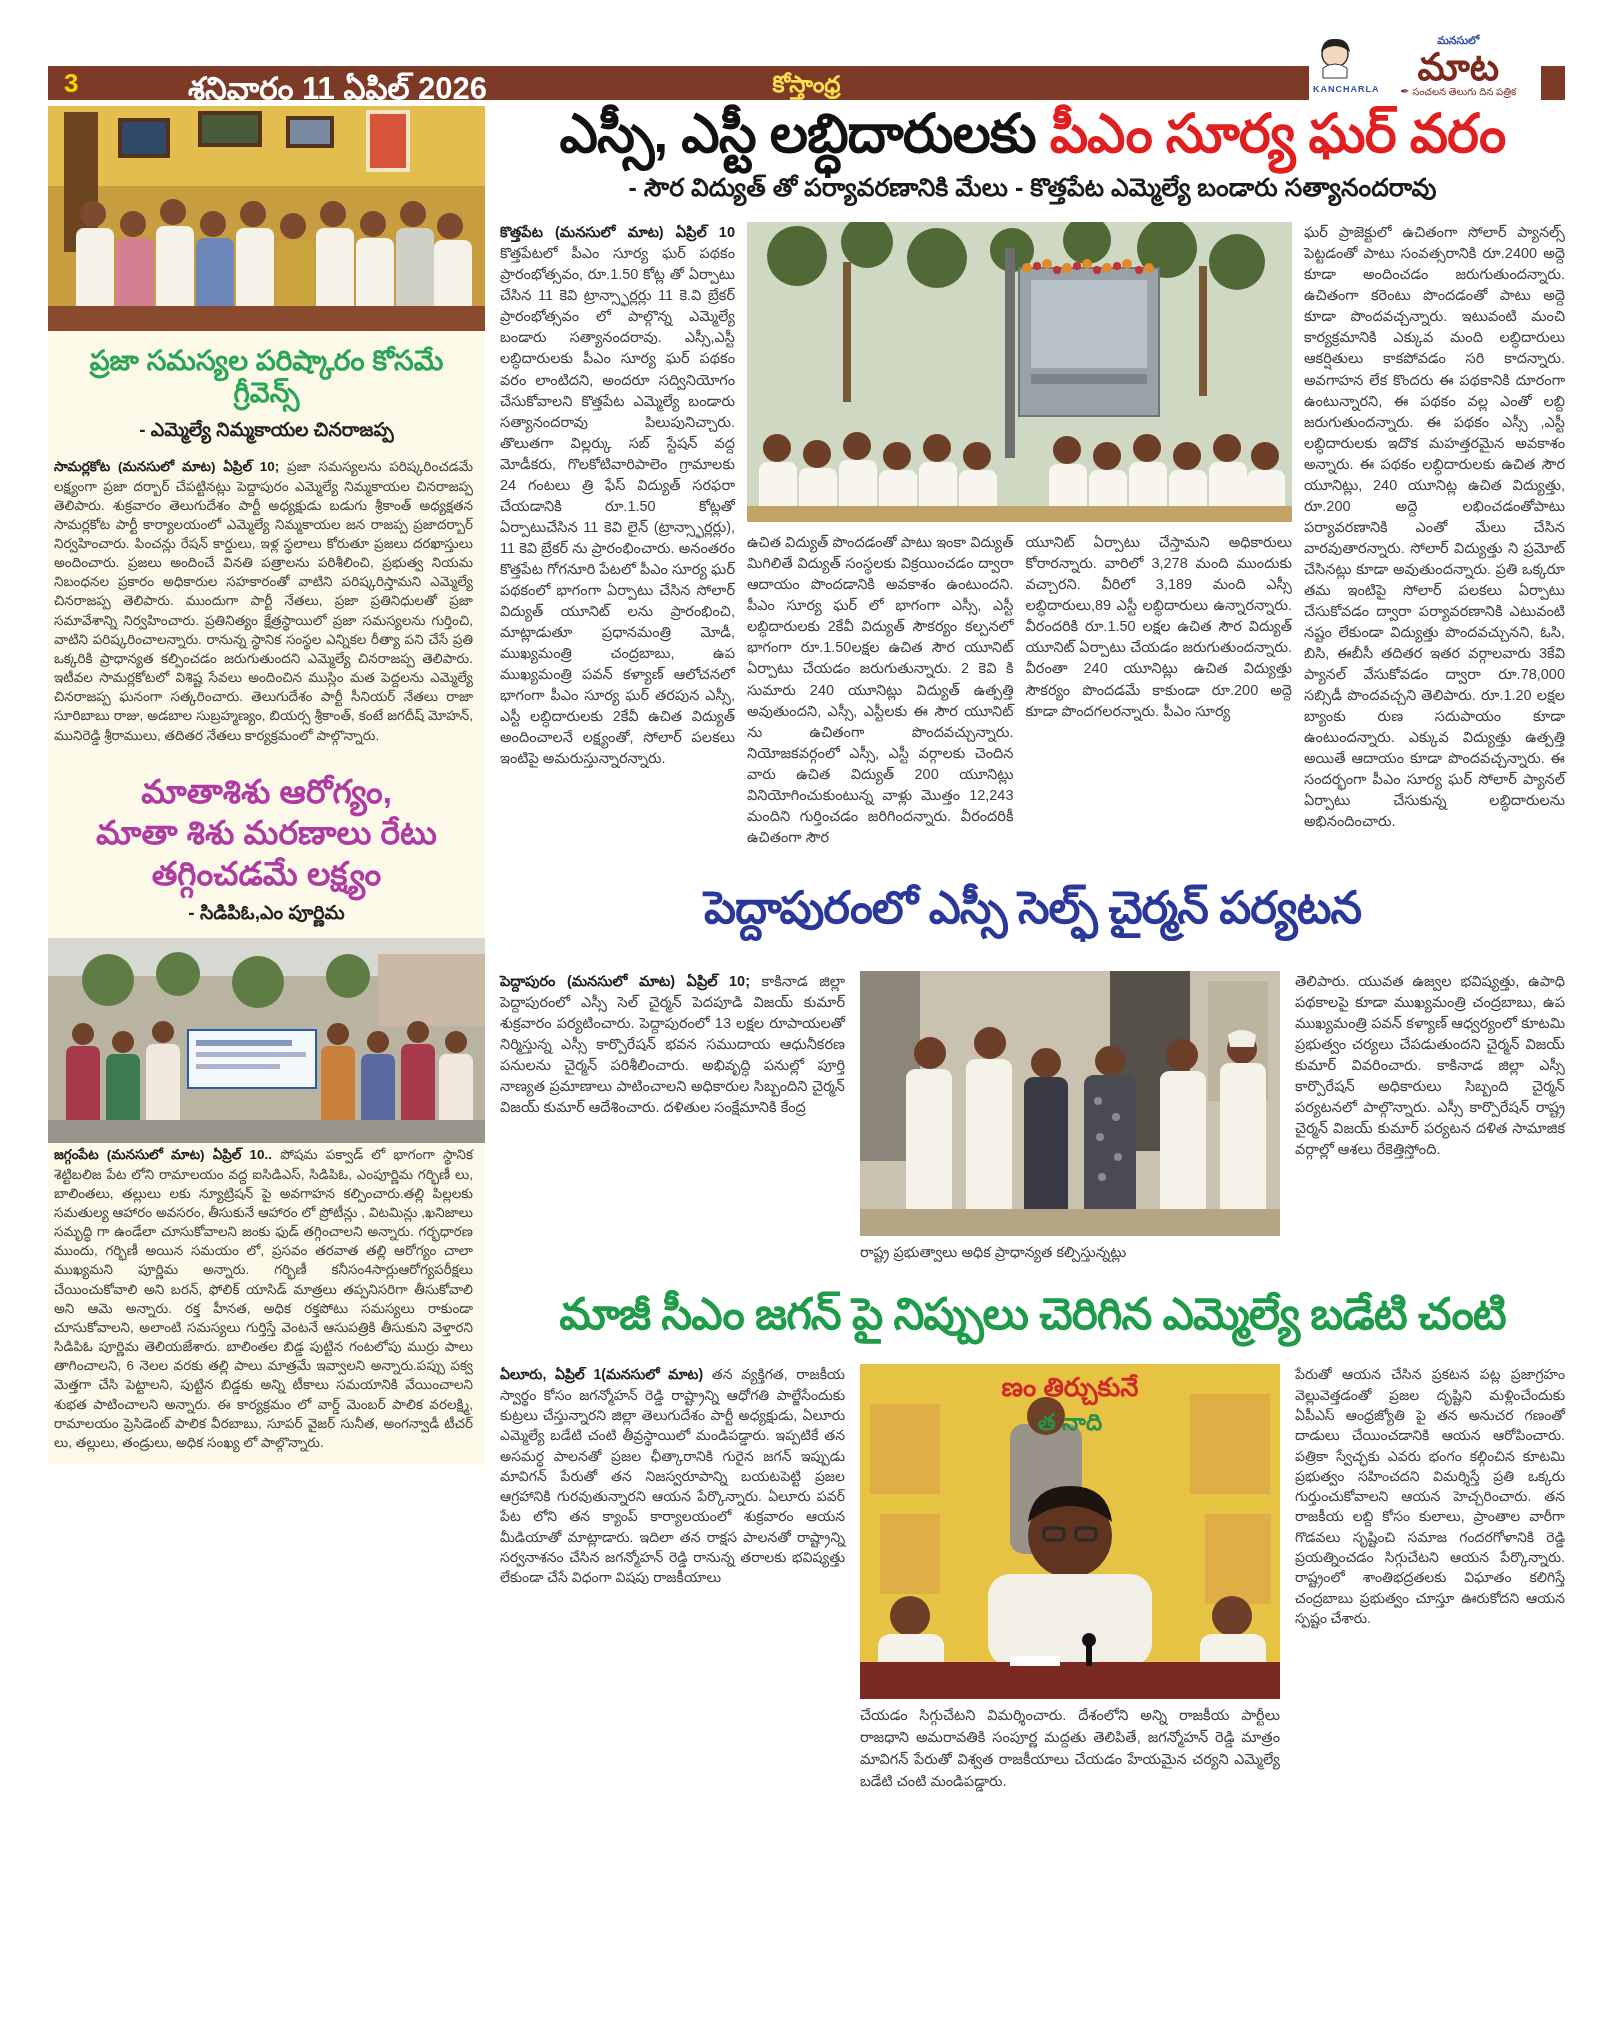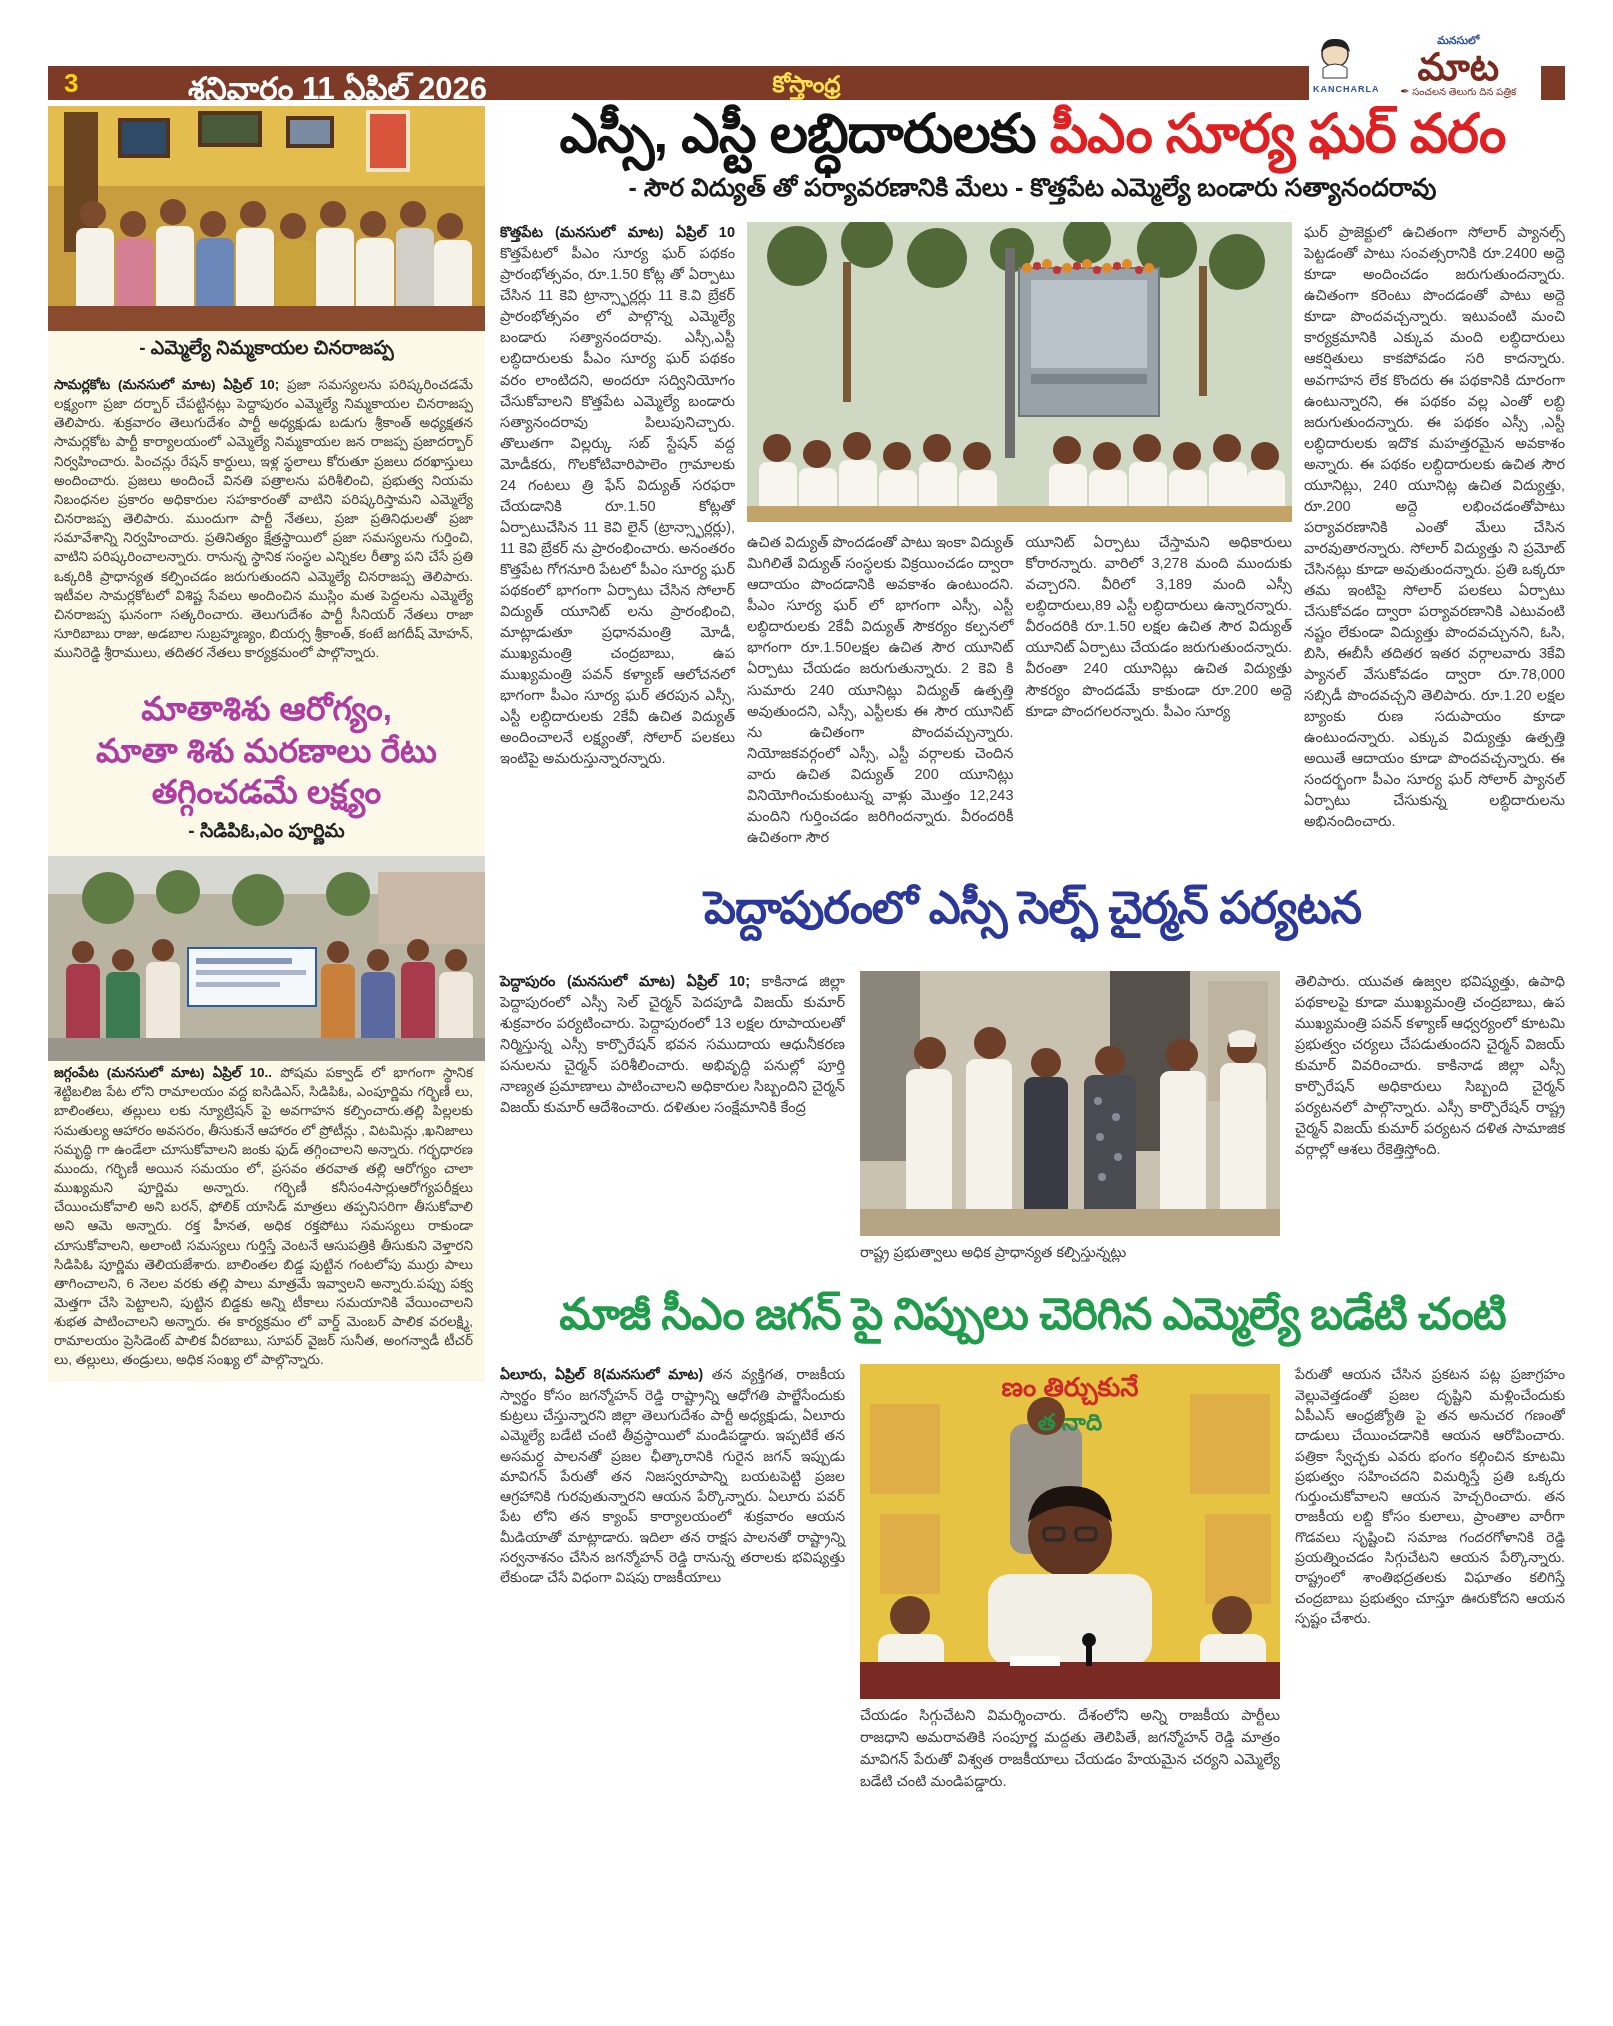--- a/index.html
+++ b/index.html
@@ -150,20 +150,21 @@
           <rect x="228" y="134" width="38" height="91" rx="8" fill="#caa43c"></rect>
           <rect x="268" y="122" width="38" height="103" rx="8" fill="#f5f2ea"></rect>
           <rect x="308" y="132" width="38" height="93" rx="8" fill="#f5f2ea"></rect>
           <rect x="348" y="122" width="38" height="103" rx="8" fill="#d0cfc8"></rect>
           <rect x="386" y="134" width="38" height="91" rx="8" fill="#f5f2ea"></rect>
         </g>
         <rect y="200" width="437" height="25" fill="#8a4a2e"></rect>
       </svg>
     </div>
 
+    <div class="lhead1">ప్రజా సమస్యల పరిష్కారం కోసమే గ్రీవెన్స్</div>
     <div class="lbyline">- ఎమ్మెల్యే నిమ్మకాయల చినరాజప్ప</div>
     <div class="lbody">
       <span class="lead">సామర్లకోట (మనసులో మాట) ఏప్రిల్ 10;</span>
       <span> ప్రజా సమస్యలను పరిష్కరించడమే లక్ష్యంగా ప్రజా దర్బార్ చేపట్టినట్లు పెద్దాపురం ఎమ్మెల్యే నిమ్మకాయల చినరాజప్ప తెలిపారు. శుక్రవారం తెలుగుదేశం పార్టీ అధ్యక్షుడు బడుగు శ్రీకాంత్ అధ్యక్షతన సామర్లకోట పార్టీ కార్యాలయంలో ఎమ్మెల్యే నిమ్మకాయల జన రాజప్ప ప్రజాదర్బార్ నిర్వహించారు. పించన్లు రేషన్ కార్డులు, ఇళ్ల స్థలాలు కోరుతూ ప్రజలు దరఖాస్తులు అందించారు. ప్రజలు అందించే వినతి పత్రాలను పరిశీలించి, ప్రభుత్వ నియమ నిబంధనల ప్రకారం అధికారుల సహకారంతో వాటిని పరిష్కరిస్తామని ఎమ్మెల్యే చినరాజప్ప తెలిపారు. ముందుగా పార్టీ నేతలు, ప్రజా ప్రతినిధులతో ప్రజా సమావేశాన్ని నిర్వహించారు. ప్రతినిత్యం క్షేత్రస్థాయిలో ప్రజా సమస్యలను గుర్తించి, వాటిని పరిష్కరించాలన్నారు. రానున్న స్థానిక సంస్థల ఎన్నికల రీత్యా పని చేసే ప్రతి ఒక్కరికి ప్రాధాన్యత కల్పించడం జరుగుతుందని ఎమ్మెల్యే చినరాజప్ప తెలిపారు. ఇటీవల సామర్లకోటలో విశిష్ట సేవలు అందించిన ముస్లిం మత పెద్దలను ఎమ్మెల్యే చినరాజప్ప ఘనంగా సత్కరించారు. తెలుగుదేశం పార్టీ సీనియర్ నేతలు రాజా సూరిబాబు రాజు, అడబాల సుబ్రహ్మణ్యం, బియర్స శ్రీకాంత్, కంటే జగదీష్ మోహన్, మునిరెడ్డి శ్రీరాములు, తదితర నేతలు కార్యక్రమంలో పాల్గొన్నారు.</span>
     </div>
 
     <div class="lhead2">మాతాశిశు ఆరోగ్యం,
 మాతా శిశు మరణాలు రేటు
 తగ్గించడమే లక్ష్యం</div>
     <div class="lbyline">- సిడిపిఓ,ఎం పూర్ణిమ</div>
@@ -342,21 +343,21 @@
           <div class="wrapline">రాష్ట్ర ప్రభుత్వాలు అధిక ప్రాధాన్యత కల్పిస్తున్నట్లు</div>
         </div>
         <div class="colbody">తెలిపారు. యువత ఉజ్వల భవిష్యత్తు, ఉపాధి పథకాలపై కూడా ముఖ్యమంత్రి చంద్రబాబు, ఉప ముఖ్యమంత్రి పవన్ కళ్యాణ్ ఆధ్వర్యంలో కూటమి ప్రభుత్వం చర్యలు చేపడుతుందని చైర్మన్ విజయ్ కుమార్ వివరించారు. కాకినాడ జిల్లా ఎస్సీ కార్పొరేషన్ అధికారులు సిబ్బంది చైర్మన్ పర్యటనలో పాల్గొన్నారు. ఎస్సీ కార్పొరేషన్ రాష్ట్ర చైర్మన్ విజయ్ కుమార్ పర్యటన దళిత సామాజిక వర్గాల్లో ఆశలు రేకెత్తిస్తోంది.</div>
       </div>
     </section>
 
     <section class="a3">
       <h2 class="a3-head">మాజీ సీఎం జగన్ పై నిప్పులు చెరిగిన ఎమ్మెల్యే బడేటి చంటి</h2>
       <div class="a3-body">
         <div class="colbody">
-          <span class="lead">ఏలూరు, ఏప్రిల్ 8(మనసులో మాట)</span>
+          <span class="lead">ఏలూరు, ఏప్రిల్ 1(మనసులో మాట)</span>
           <span> తన వ్యక్తిగత, రాజకీయ స్వార్థం కోసం జగన్మోహన్ రెడ్డి రాష్ట్రాన్ని ఆధోగతి పాల్జేసేందుకు కుట్రలు చేస్తున్నారని జిల్లా తెలుగుదేశం పార్టీ అధ్యక్షుడు, ఏలూరు ఎమ్మెల్యే బడేటి చంటి తీవ్రస్థాయిలో మండిపడ్డారు. ఇప్పటికే తన అసమర్ధ పాలనతో ప్రజల ఛీత్కారానికి గురైన జగన్ ఇప్పుడు మావిగన్ పేరుతో తన నిజస్వరూపాన్ని బయటపెట్టి ప్రజల ఆగ్రహానికి గురవుతున్నారని ఆయన పేర్కొన్నారు. ఏలూరు పవర్ పేట లోని తన క్యాంప్ కార్యాలయంలో శుక్రవారం ఆయన మీడియాతో మాట్లాడారు. ఇదిలా తన రాక్షస పాలనతో రాష్ట్రాన్ని సర్వనాశనం చేసిన జగన్మోహన్ రెడ్డి రానున్న తరాలకు భవిష్యత్తు లేకుండా చేసే విధంగా విషపు రాజకీయాలు</span>
         </div>
         <div>
           <div class="photo photo-wrap" style="height:335px">
             <svg viewBox="0 0 420 335" preserveAspectRatio="none">
               <rect width="420" height="335" fill="#e7c343"></rect>
               <g opacity="0.5" fill="#d99a4a">
                 <rect x="10" y="40" width="70" height="90"></rect>
                   <rect x="330" y="30" width="80" height="100"></rect>
                 <rect x="20" y="150" width="60" height="80"></rect>

